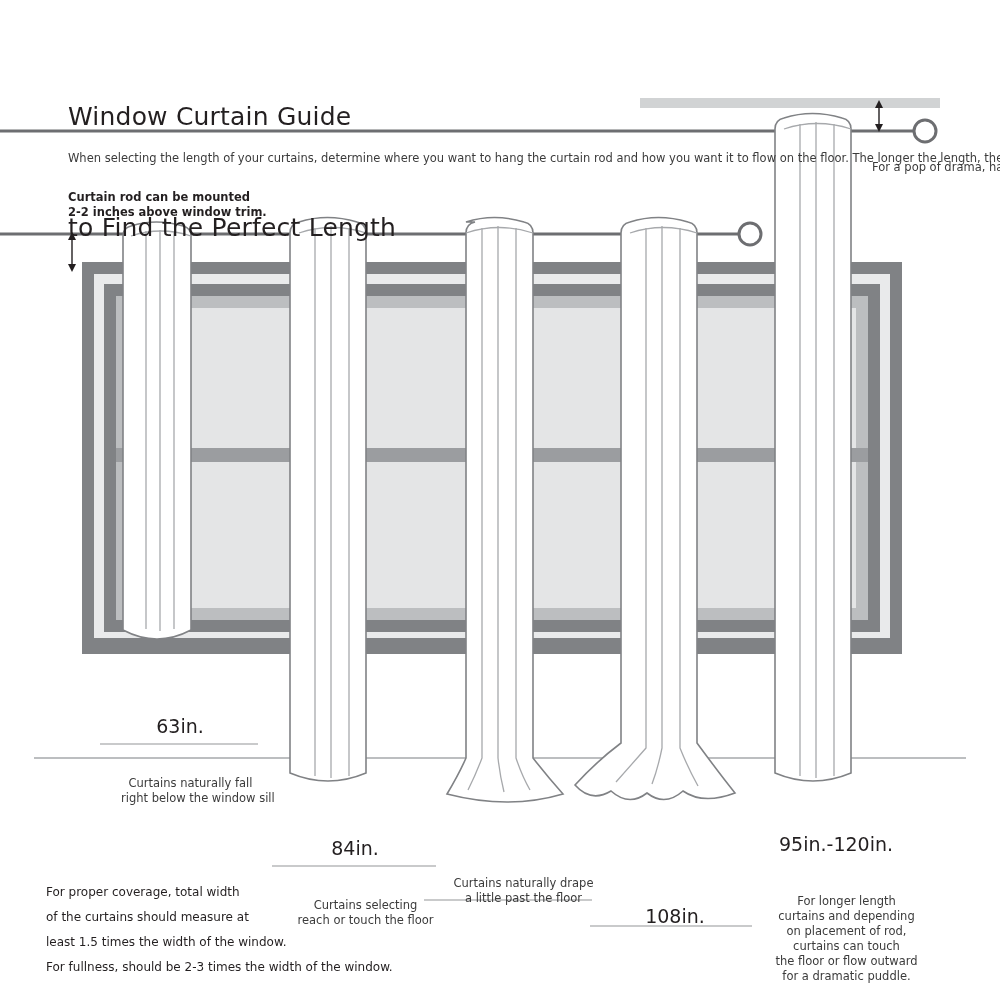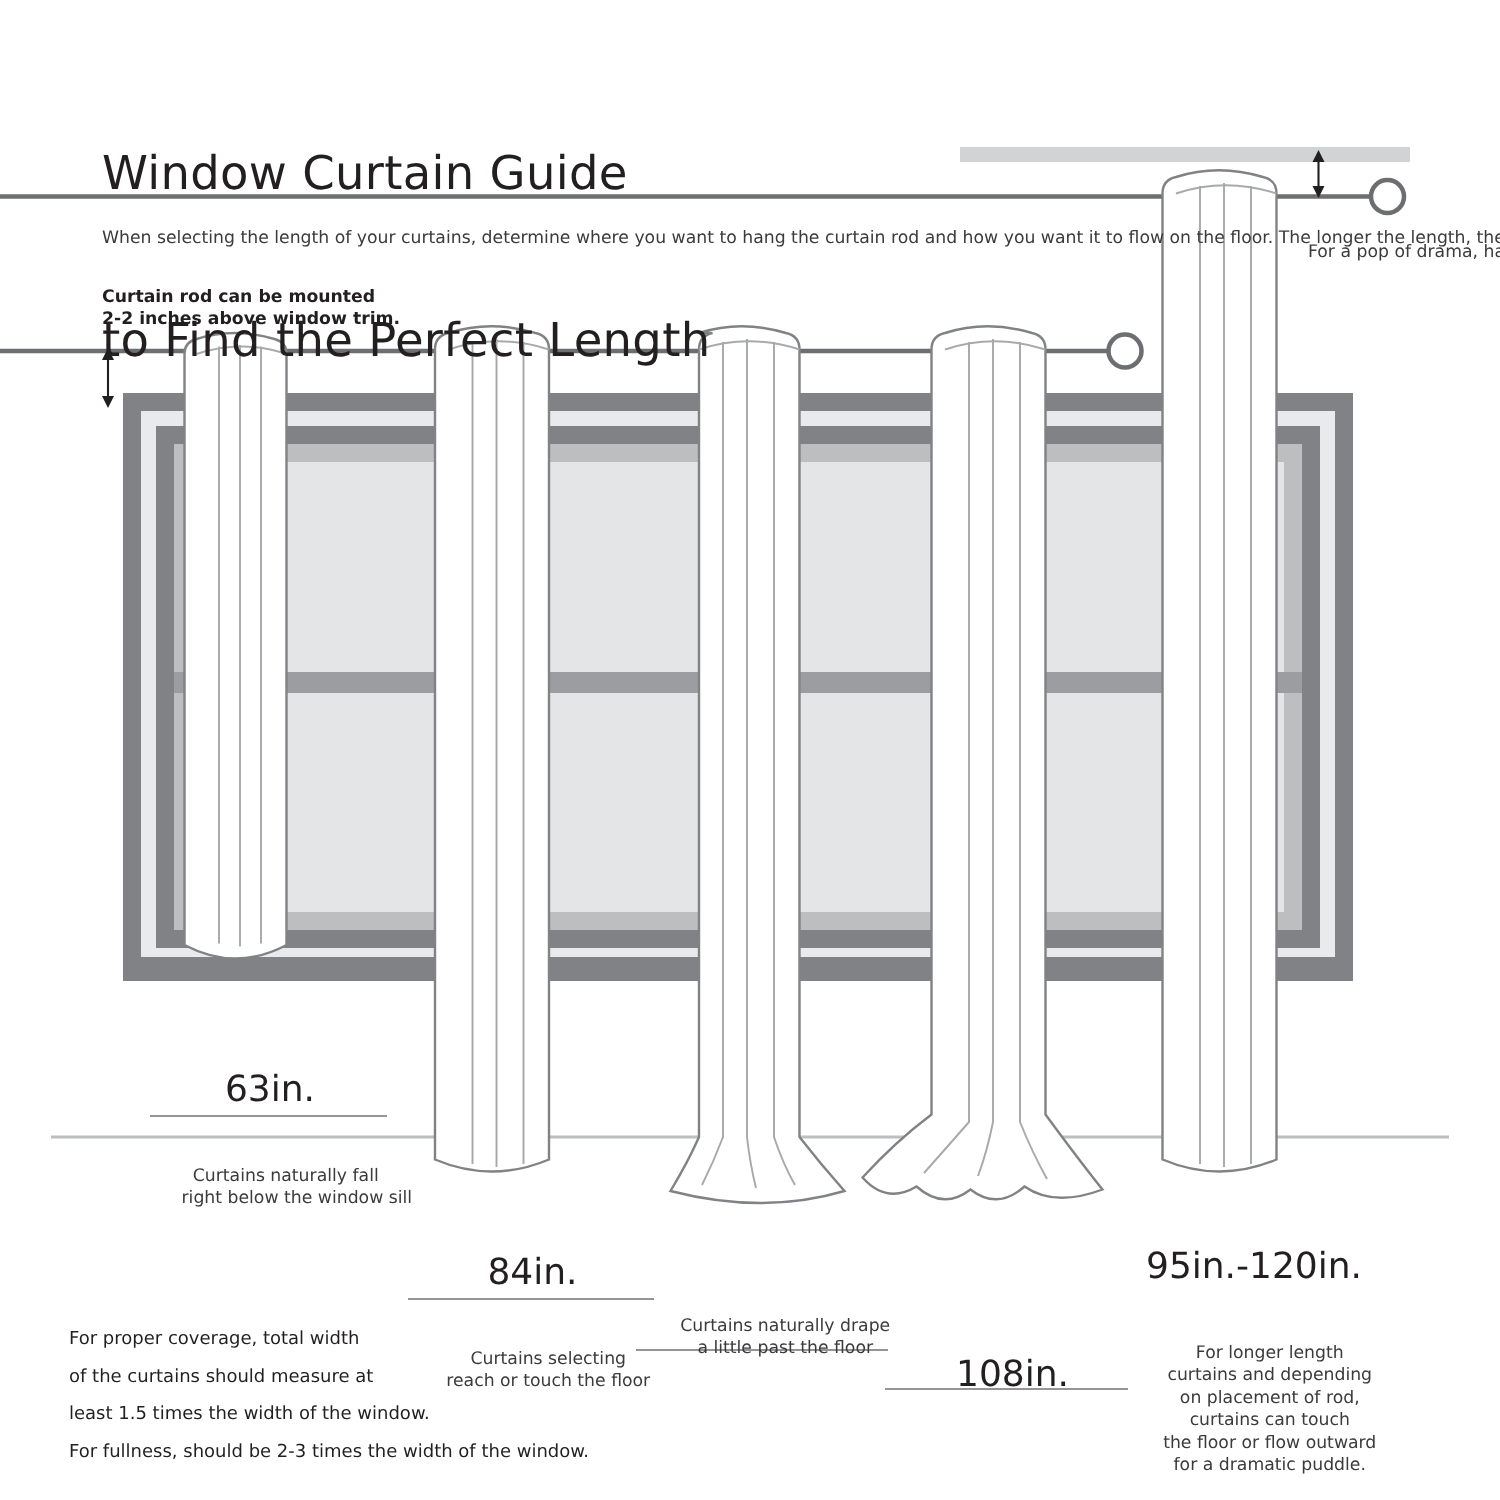--- a/index.html
+++ b/index.html
@@ -28,21 +28,21 @@
     height: 1000px;
   }
   .txt {
     position: absolute;
     white-space: pre;
   }
   
   #title-block {
     left: 68px;
     top: 24px;
-    font-size: 31px;
+    font-size: 25px;
     line-height: 37px;
     letter-spacing: 0.2px;
     color: #231f20;
     font-weight: 400;
   }
   #title-block div { display: block; }
 
   
   #intro {
     left: 68px;
@@ -69,21 +69,21 @@
     font-size: 11.5px;
     line-height: 16px;
     color: #3b3b3b;
   }
   
   .len-label {
     text-align: center;
     color: #231f20;
   }
   .len-num {
-    font-size: 24px;
+    font-size: 19px;
     line-height: 24px;
     display: block;
   }
   .len-desc {
     font-size: 11.5px;
     line-height: 15px;
     display: block;
     color: #3b3b3b;
     margin-left: 21px;
   }

